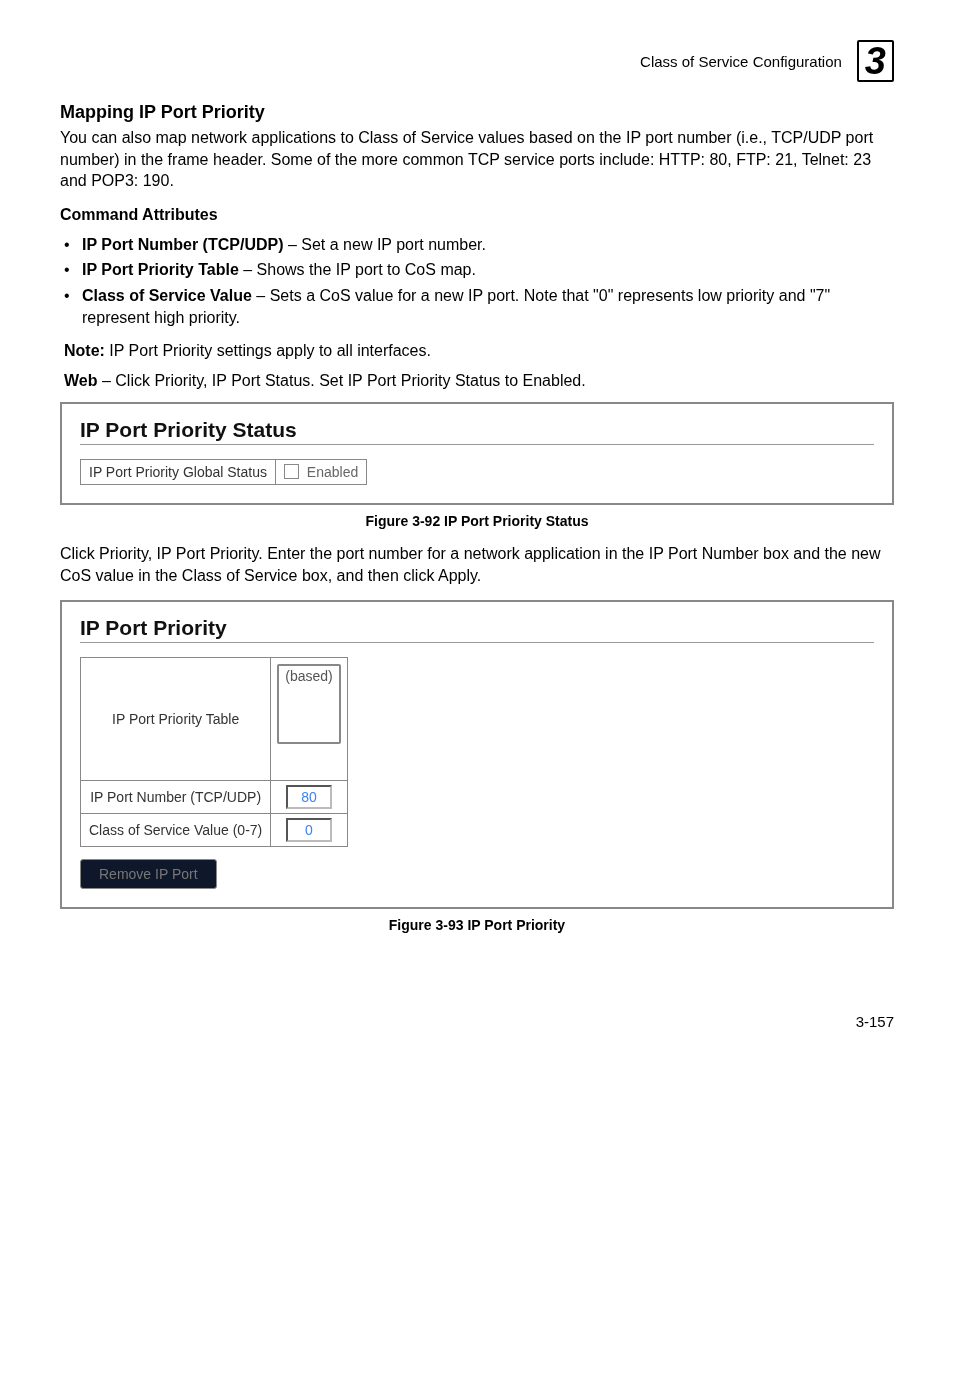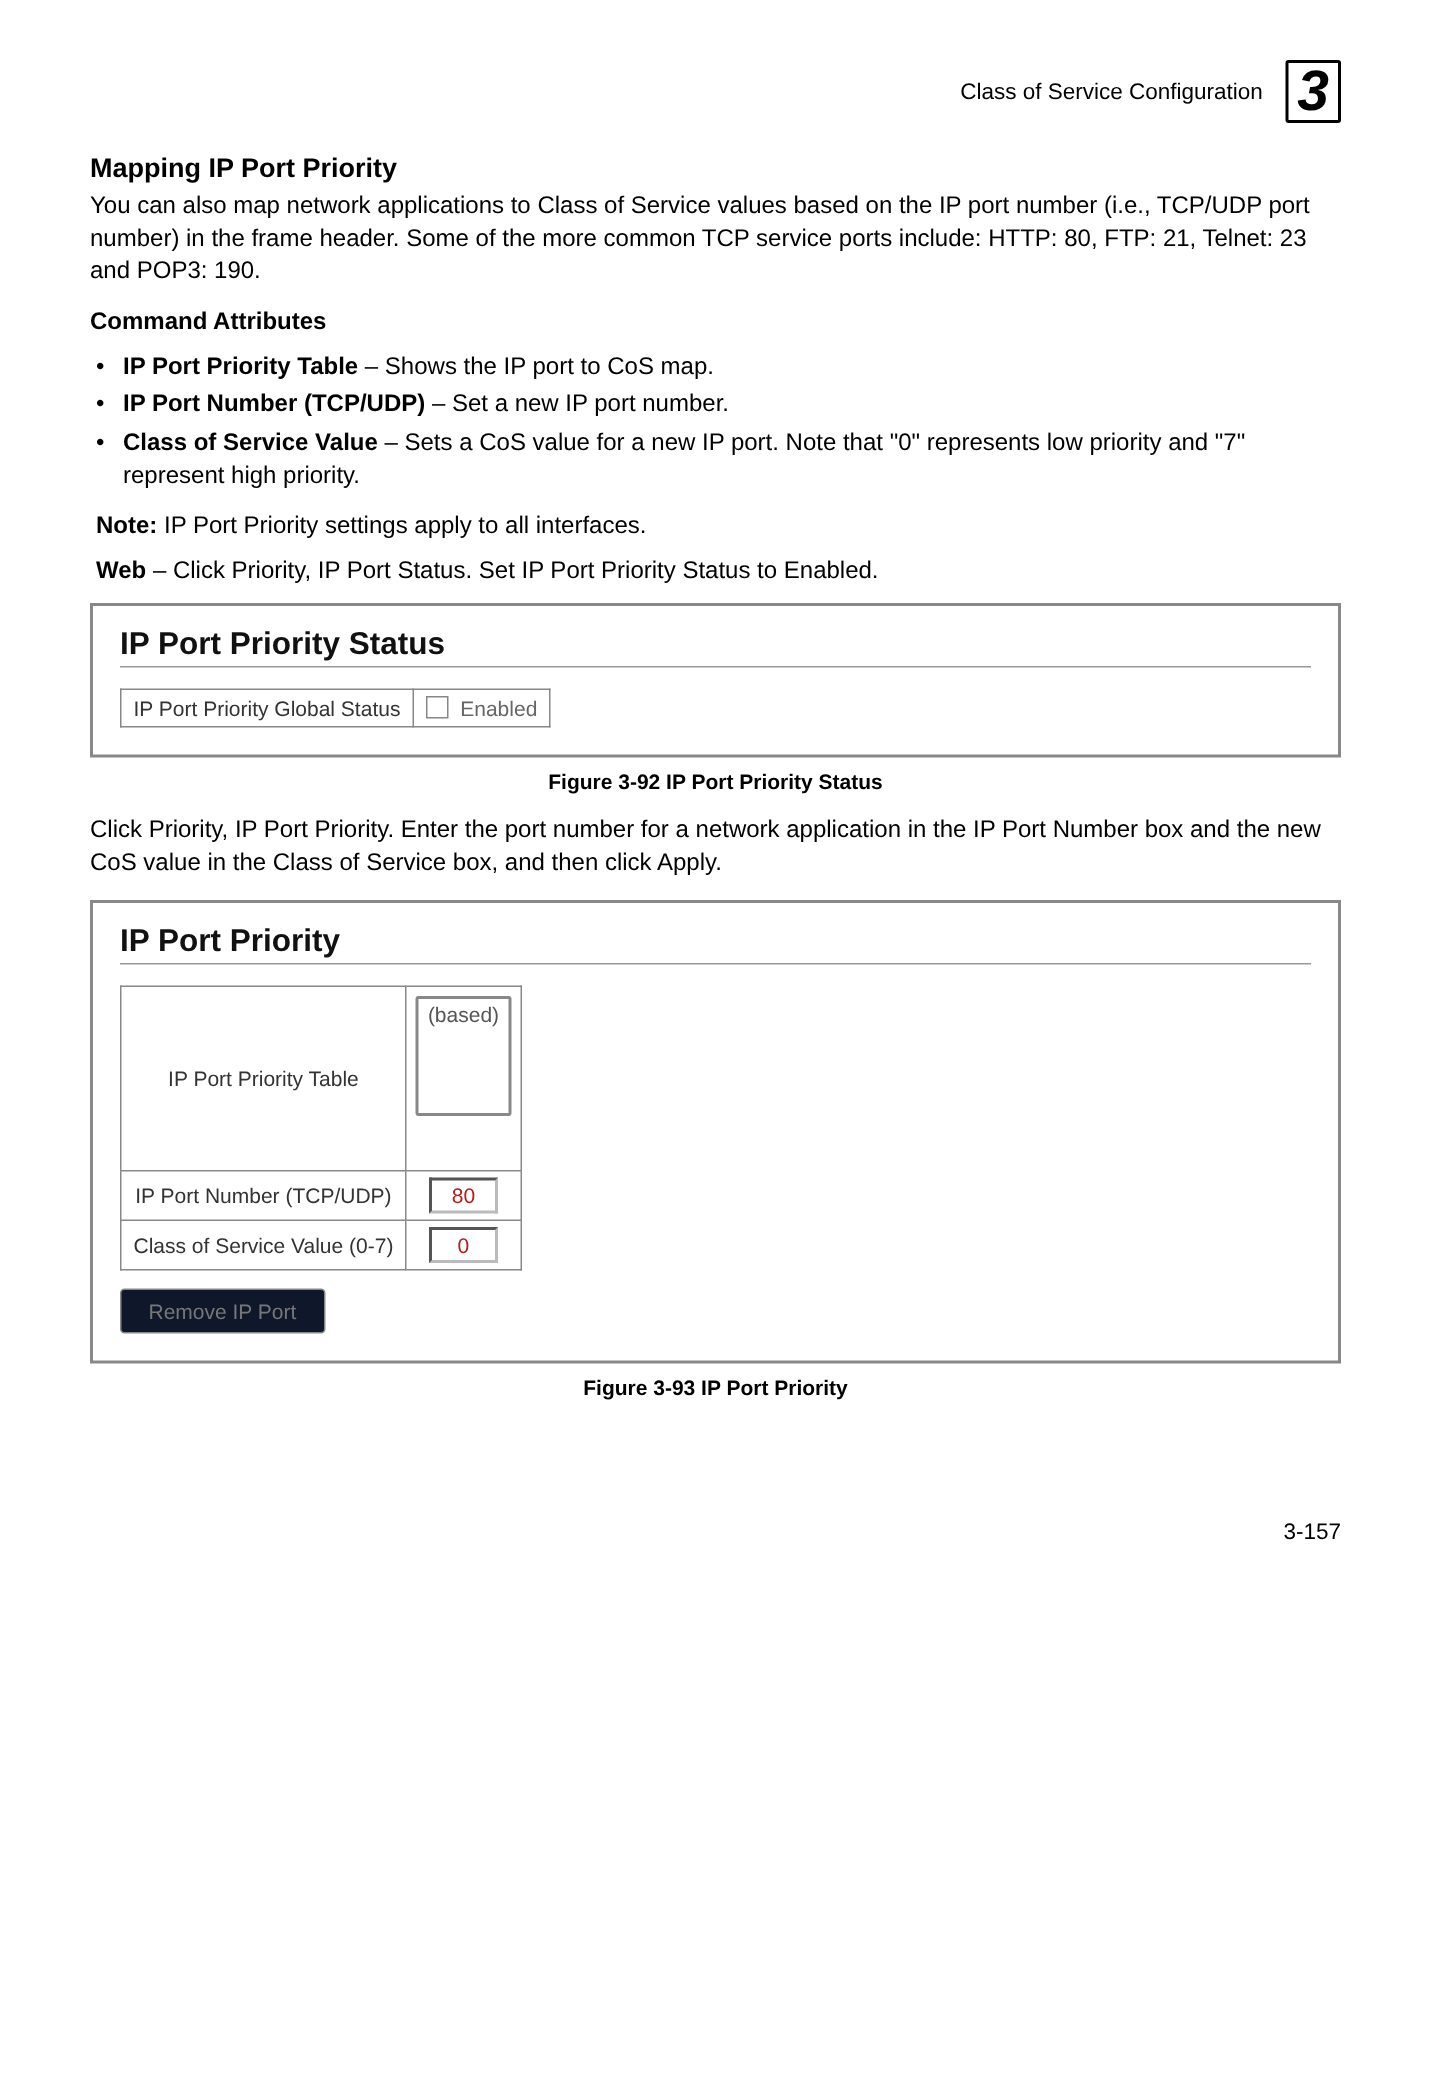--- a/index.html
+++ b/index.html
@@ -131,21 +131,21 @@
       border: 2px solid #666;
       border-top-color:#555;
       border-left-color:#555;
       border-right-color:#bbb;
       border-bottom-color:#bbb;
       padding: 2px 6px;
       font-size: 14px;
       background: #fff;
       min-width: 30px;
       display: inline-block;
-      color: #b91c1c;
+      color: #3b82f6;
     }
     .ui-button {
       display: inline-block;
       border: 1px solid #888;
       border-radius: 3px;
       padding: 6px 18px;
       font-size: 14px;
       color: #777;
       background: #0f172a;
       margin-top: 12px;
@@ -170,24 +170,24 @@
   <span class="chapter-badge">3</span>
 </div>
 
 <div class="section-title">Mapping IP Port Priority</div>
 <p class="body-text">You can also map network applications to Class of Service values based on the IP port number (i.e., TCP/UDP port number) in the frame header. Some of the more common TCP service ports include: HTTP: 80, FTP: 21, Telnet: 23 and POP3: 190.</p>
 
 <div class="subhead">Command Attributes</div>
 
 <ul class="bullet-list">
   <li>
-    <span class="bold">IP Port Priority Table</span><span> – Shows the IP port to CoS map.</span>
+    <span class="bold">IP Port Number (TCP/UDP)</span><span> – Set a new IP port number.</span>
   </li>
   <li>
-    <span class="bold">IP Port Number (TCP/UDP)</span><span> – Set a new IP port number.</span>
+    <span class="bold">IP Port Priority Table</span><span> – Shows the IP port to CoS map.</span>
   </li>
   <li>
     <span class="bold">Class of Service Value</span><span> – Sets a CoS value for a new IP port. Note that "0" represents low priority and "7" represent high priority.</span>
   </li>
 </ul>
 
 <p class="note-line">
   <span class="bold">Note:</span><span>  IP Port Priority settings apply to all interfaces.</span>
 </p>
 

